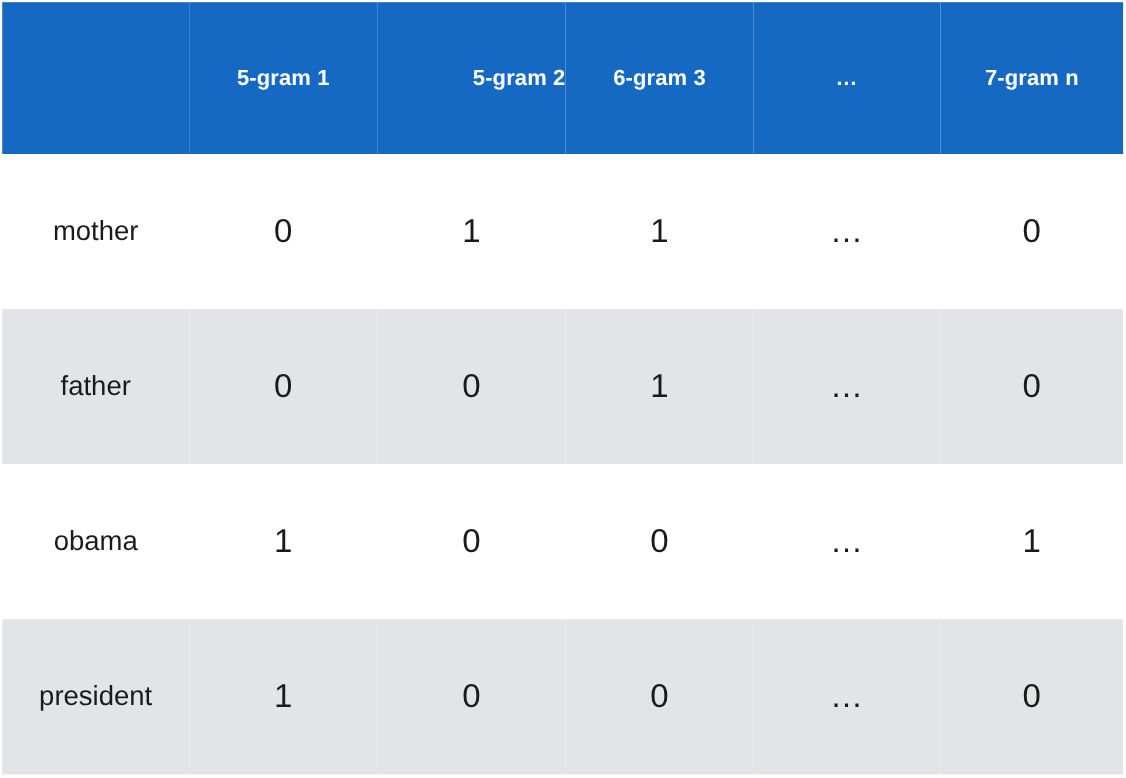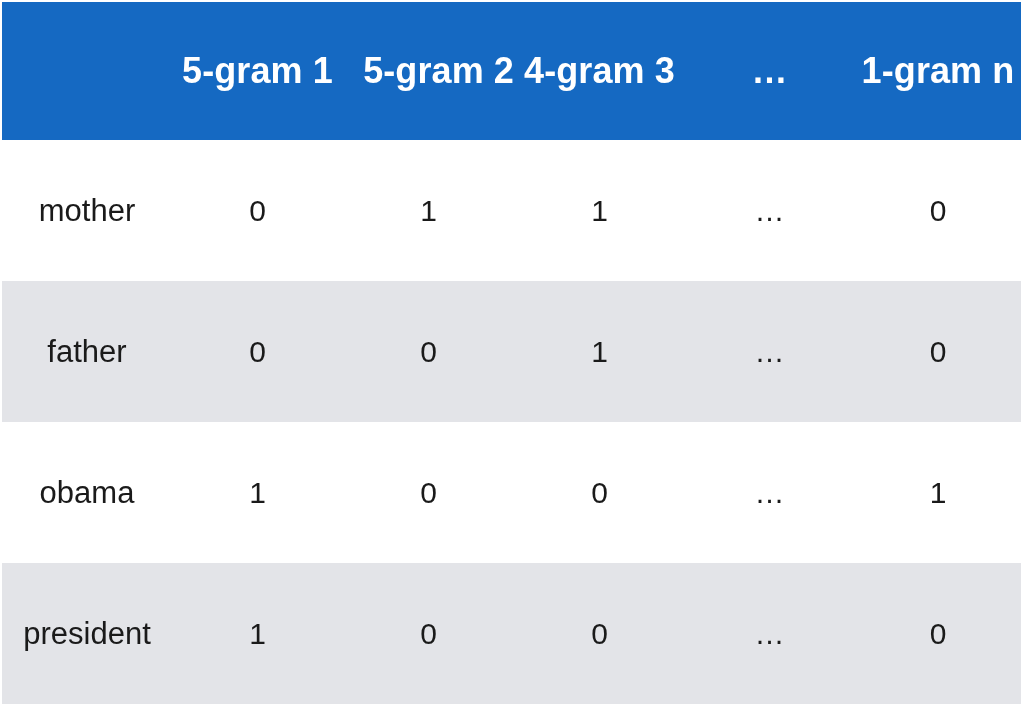--- a/index.html
+++ b/index.html
@@ -39,21 +39,21 @@
   col.c-dn    { width: 166px; }
 
   
   thead tr {
     background: #1569C2;
   }
   thead th {
     height: 138px;
     padding: 0;
     color: #ffffff;
-    font-size: 36px;
+    font-size: 20px;
     font-weight: bold;
     text-align: center;
     vertical-align: middle;
     letter-spacing: 0.1px;
     white-space: nowrap;
   }
   thead th.corner {
     
   }
 
@@ -68,21 +68,21 @@
     height: 141px;
     padding: 0;
     color: #1a1a1a;
     font-size: 30px;
     font-weight: normal;
     text-align: center;
     vertical-align: middle;
     white-space: nowrap;
   }
   tbody td.row-label {
-    font-size: 31px;
+    font-size: 25px;
   }
   tbody td.ellipsis-cell,
   thead th.ellipsis-head {
     letter-spacing: 1px;
   }
 </style>
 </head>
 <body>
 
 <div class="table-wrap">
@@ -93,23 +93,23 @@
       <col class="c-d2">
       <col class="c-d3">
       <col class="c-gap">
       <col class="c-dn">
     </colgroup>
     <thead>
       <tr style="background: rgb(21, 105, 194);">
         <th class="corner" style="color: rgb(255, 255, 255);"></th>
         <th style="color: rgb(255, 255, 255);">5-gram 1</th>
         <th style="color: rgb(255, 255, 255); text-align: right;">5-gram 2</th>
-        <th style="color: rgb(255, 255, 255);">4-gram 3</th>
+        <th style="color: rgb(255, 255, 255);">6-gram 3</th>
         <th class="ellipsis-head" style="color: rgb(255, 255, 255);">…</th>
-        <th style="color: rgb(255, 255, 255);">1-gram n</th>
+        <th style="color: rgb(255, 255, 255);">7-gram n</th>
       </tr>
     </thead>
     <tbody>
       <tr style="background: rgb(255, 255, 255);">
         <td class="row-label" style="color: rgb(26, 26, 26);">mother</td>
         <td style="color: rgb(26, 26, 26);">0</td>
         <td style="color: rgb(26, 26, 26);">1</td>
         <td style="color: rgb(26, 26, 26);">1</td>
         <td class="ellipsis-cell" style="color: rgb(26, 26, 26);">…</td>
         <td style="color: rgb(26, 26, 26);">0</td>

